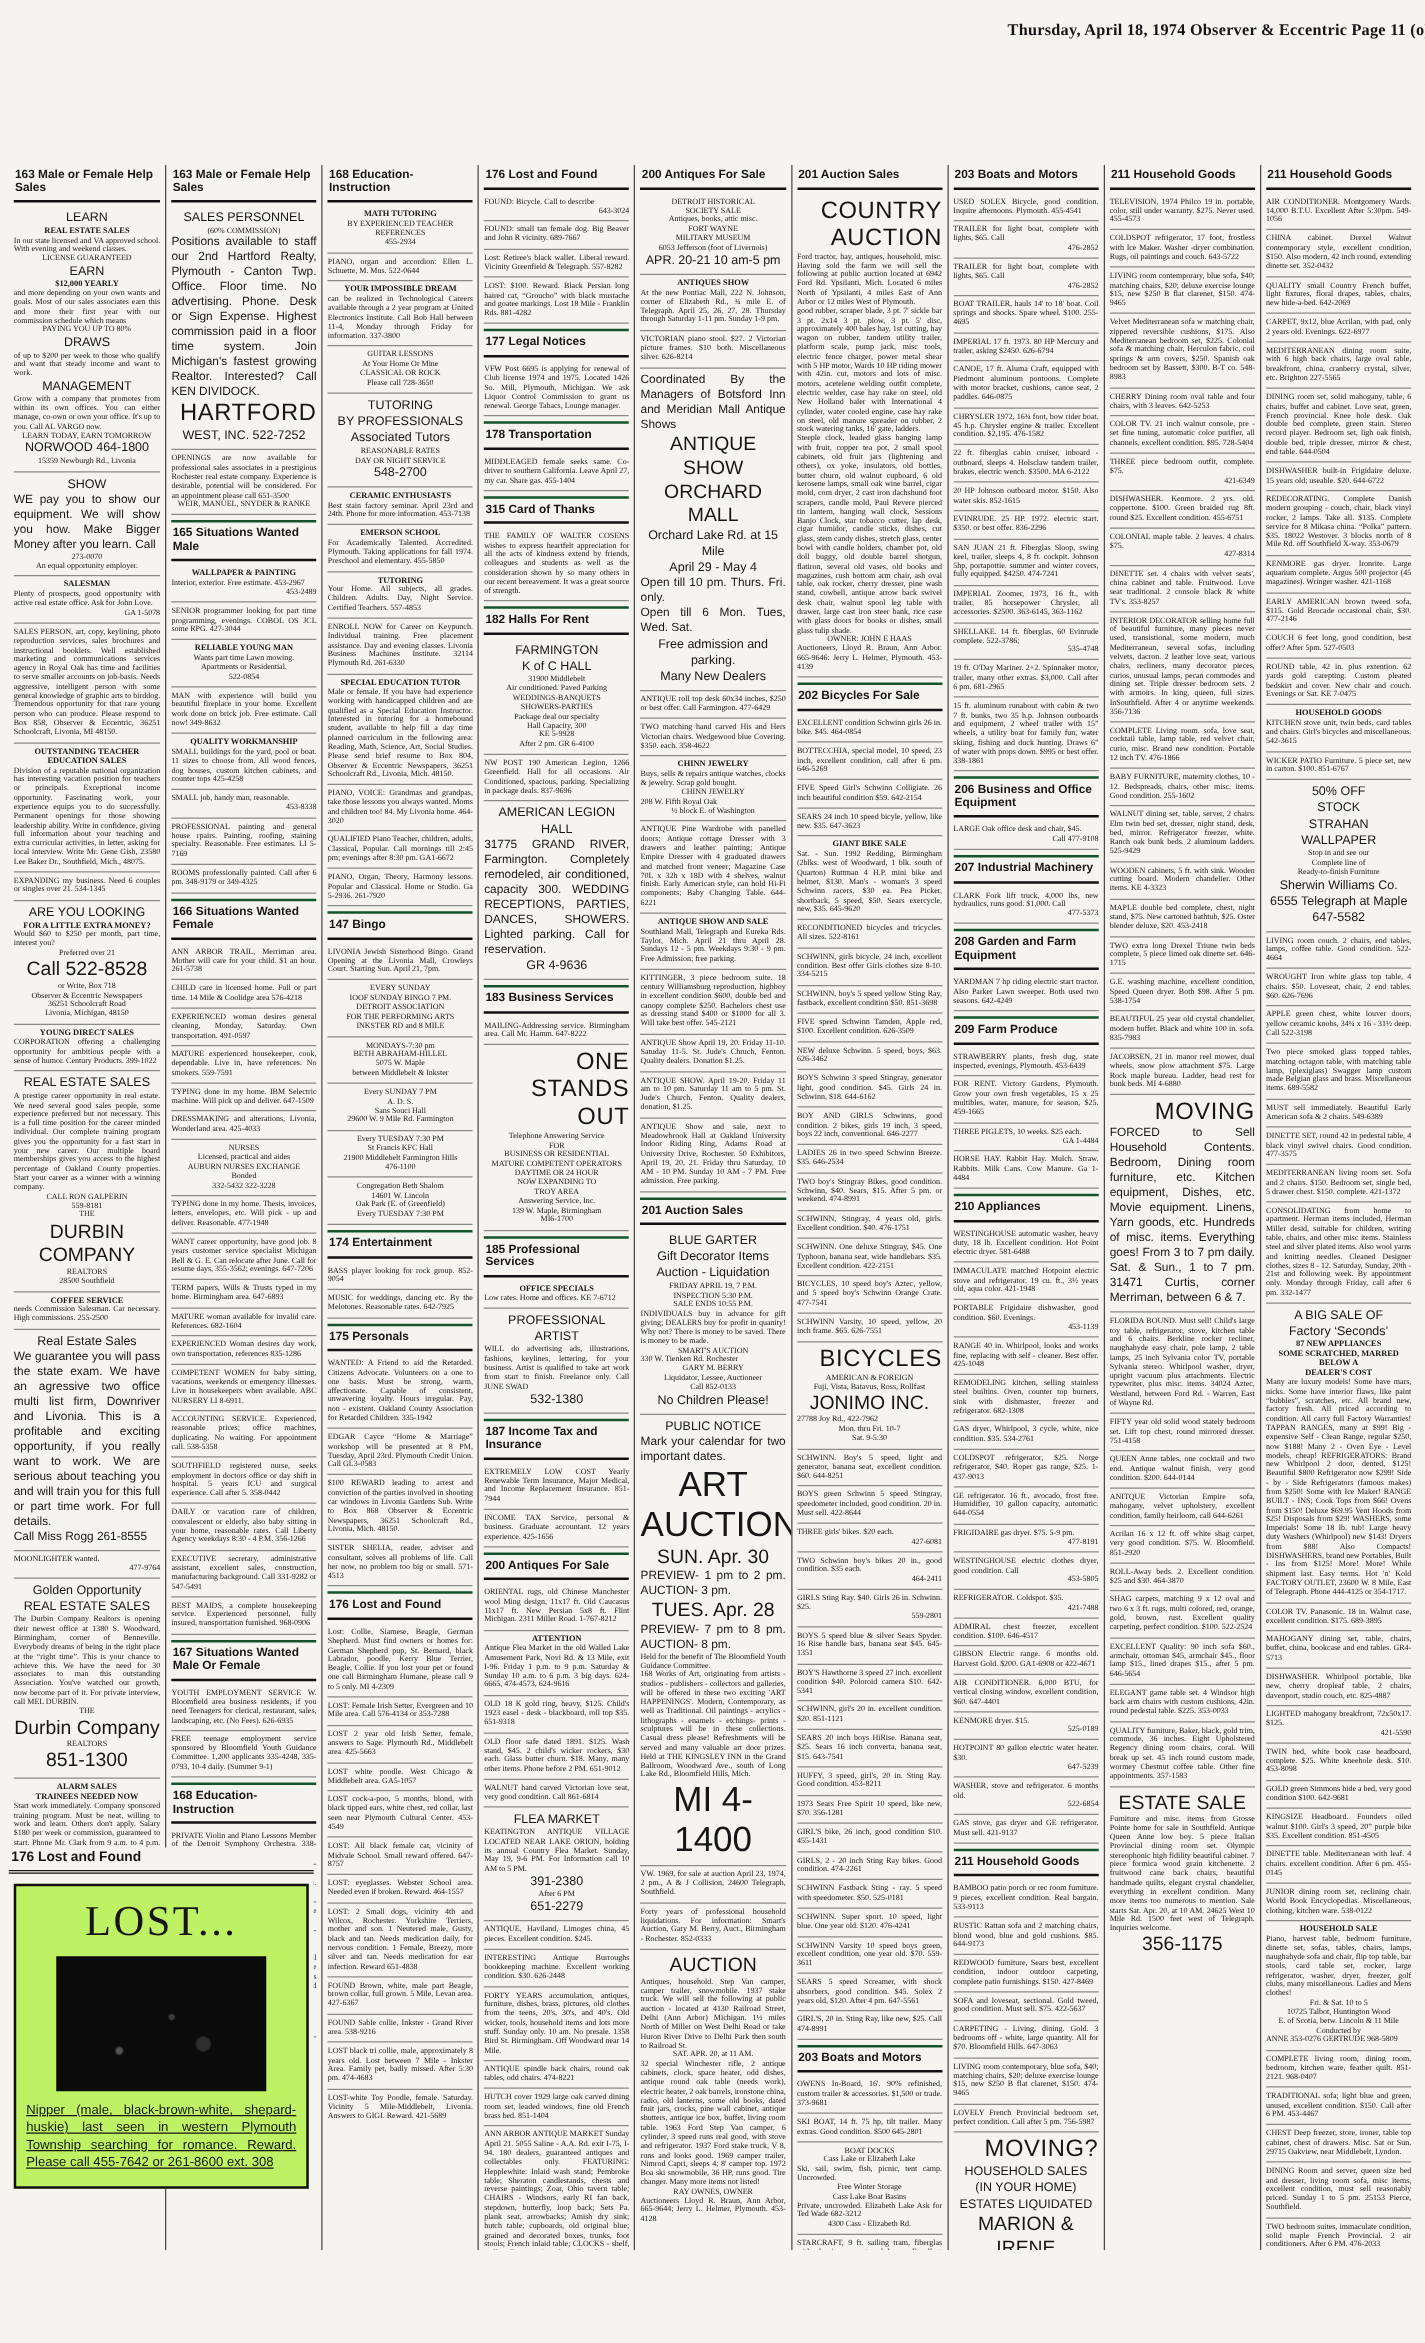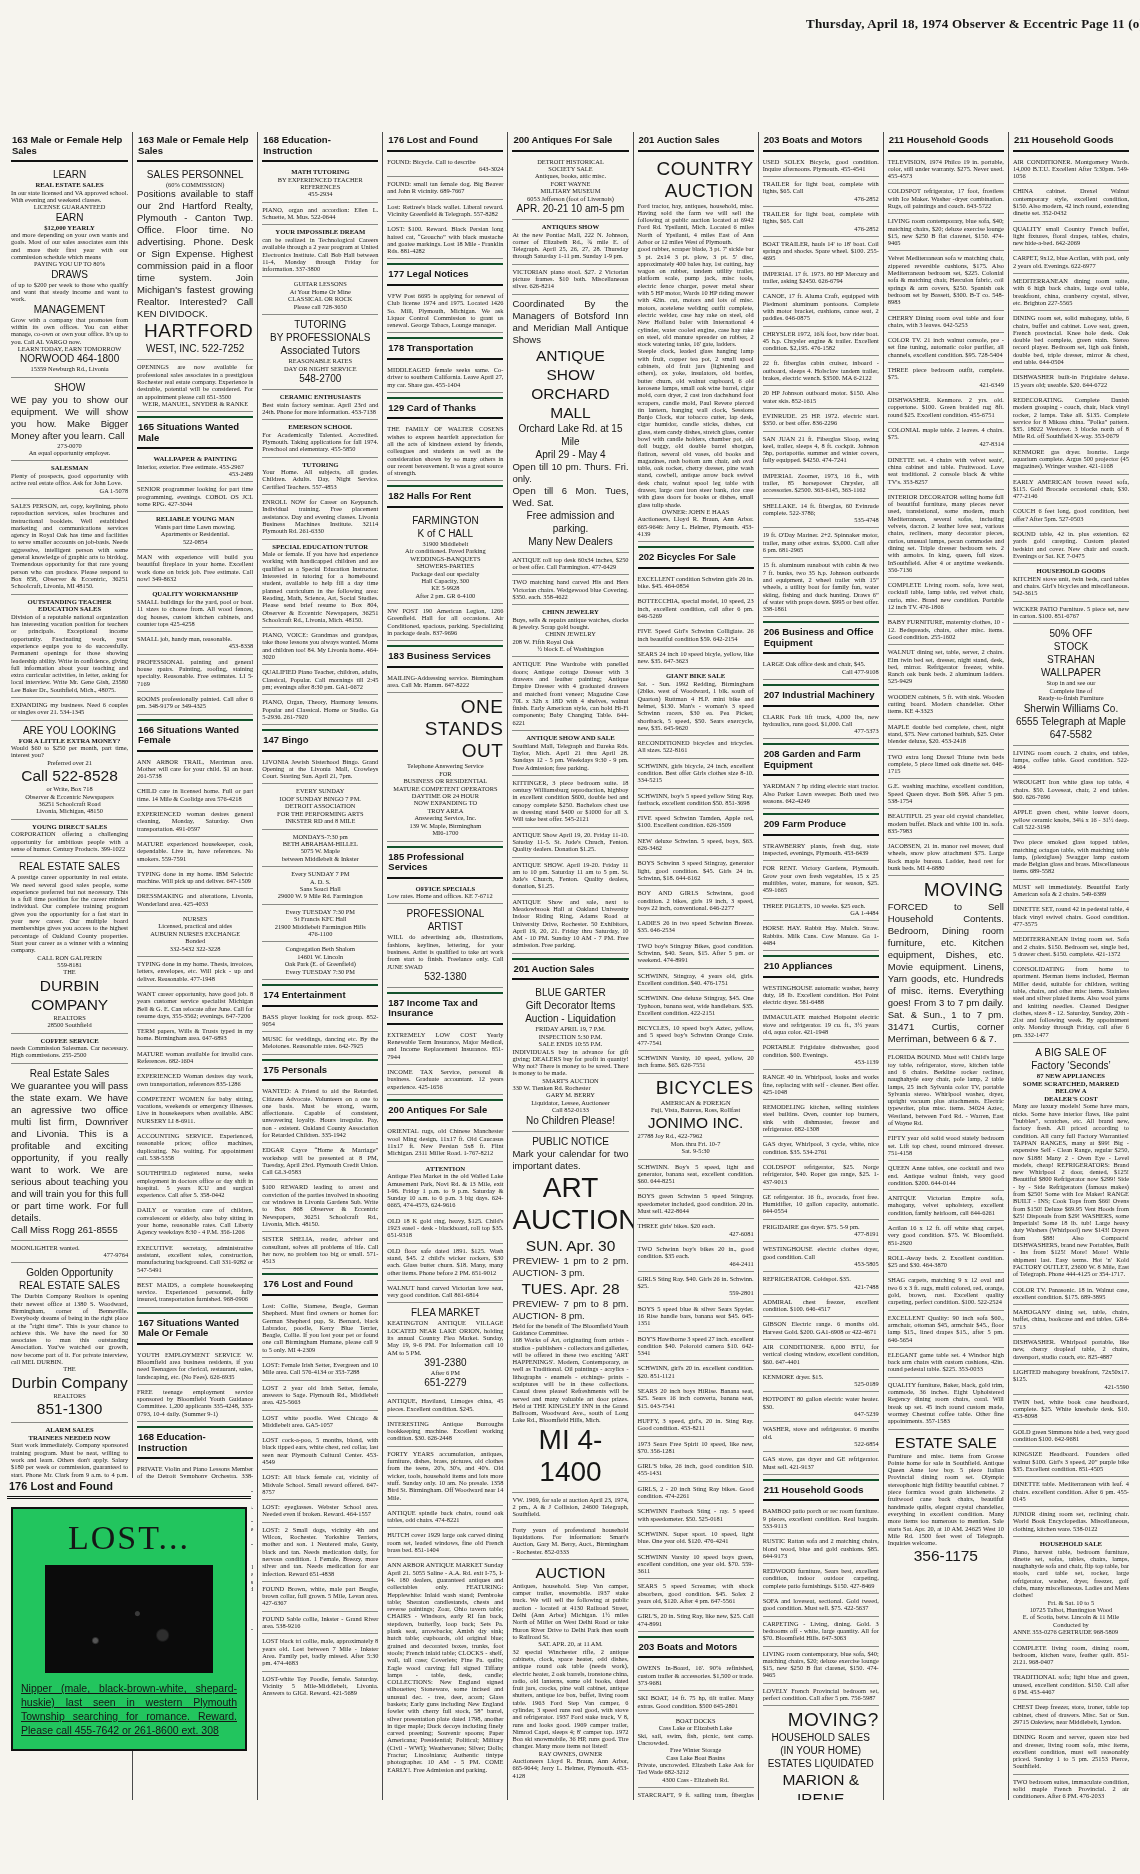--- a/index.html
+++ b/index.html
@@ -22,21 +22,21 @@
   .r{font-size:6.4px;line-height:7.3px;text-align:right;}
   .d1{font:19px "Liberation Sans",sans-serif;text-align:right;line-height:22px;letter-spacing:.5px;}
   .d2{font:13px "Liberation Sans",sans-serif;text-align:center;line-height:16px;}
   .d3{font:10px "Liberation Sans",sans-serif;text-align:center;line-height:13px;}
   .d4{font:15.5px "Liberation Sans",sans-serif;text-align:center;line-height:19px;}
   .dj{font:9.5px "Liberation Sans",sans-serif;text-align:justify;line-height:12px;}
   .huge{font:28px "Liberation Sans",sans-serif;text-align:center;line-height:32px;}
   #lost-wrap{position:absolute;left:7px;top:1478px;width:244px;background:#f6f4ee;}
   #lost-sec{font:bold 11px "Liberation Sans",sans-serif;border-bottom:3px double #111;
             padding:2px 2px 4px;}
-  #lost-box{border:2.5px solid #111;margin:8px 4px 0;padding:10px 8px 12px;background:#22c55e;}
+  #lost-box{border:2.5px solid #111;margin:8px 4px 0;padding:10px 8px 12px;background:#bef264;}
   #lost-title{font:34px "Liberation Serif",serif;text-align:center;letter-spacing:2px;}
   #lost-photo{width:168px;height:108px;margin:8px auto;background:#0b0b0b;
       background-image:radial-gradient(circle at 55% 45%, #3a3a3a 0 2px, transparent 3px),
       radial-gradient(circle at 30% 70%, #555 0 2px, transparent 4px),
       radial-gradient(circle at 70% 65%, #2e2e2e 0 5px, transparent 7px);}
   #lost-text{font:10.5px "Liberation Sans",sans-serif;line-height:14px;text-align:justify;text-decoration:underline;}
 </style>
 </head>
 <body>
 
@@ -473,21 +473,21 @@
       <div class="ad">
         <div class="b">VFW Post 6695 is applying for renewal of Club license 1974 and 1975. Located 1426 So. Mill, Plymouth, Michigan. We ask Liquor Control Commission to grant us renewal. George Tabacs, Lounge manager.</div>
       </div>
       <div class="sec mid">
         <div class="">178 Transportation</div>
       </div>
       <div class="ad">
         <div class="b">MIDDLEAGED female seeks same. Co-driver to southern California. Leave April 27, my car. Share gas.  455-1404</div>
       </div>
       <div class="sec mid">
-        <div class="">129 Card of Thanks</div>
+        <div class="">315 Card of Thanks</div>
       </div>
       <div class="ad">
         <div class="b">THE FAMILY OF WALTER COSENS wishes to express heartfelt appreciation for all the acts of kindness extend by friends, colleagues and students as well as the consideration shown by so many others in our recent bereavement. It was a great source of strength.</div>
       </div>
       <div class="sec mid">
         <div class="">182 Halls For Rent</div>
       </div>
       <div class="ad">
         <div class="d3">FARMINGTON</div>
         <div class="d3">K of C HALL</div>
@@ -495,20 +495,25 @@
         <div class="c">Air conditioned. Paved Parking</div>
         <div class="c">WEDDINGS-BANQUETS</div>
         <div class="c">SHOWERS-PARTIES</div>
         <div class="c">Package deal our specialty</div>
         <div class="c">Hall Capacity, 300</div>
         <div class="c">KE 5-9928</div>
         <div class="c">After 2 pm. GR 6-4100</div>
       </div>
       <div class="ad">
         <div class="b">NW POST 190 American Legion, 1266 Greenfield. Hall for all occasions. Air Conditioned, spacious, parking. Specializing in package deals.  837-9696</div>
+      </div>
+      <div class="ad">
+        <div class="d3">AMERICAN LEGION HALL</div>
+        <div class="dj">31775 GRAND RIVER, Farmington. Completely remodeled, air conditioned, capacity 300. WEDDING RECEPTIONS, PARTIES, DANCES, SHOWERS. Lighted parking. Call for reservation.</div>
+        <div class="d3">GR 4-9636</div>
       </div>
       <div class="sec mid">
         <div class="">183 Business Services</div>
       </div>
       <div class="ad">
         <div class="b">MAILING-Addressing service. Birmingham area. Call Mr. Hamm. 647-8222</div>
       </div>
       <div class="ad">
         <div class="d1">ONE</div>
         <div class="d1">STANDS OUT</div>

